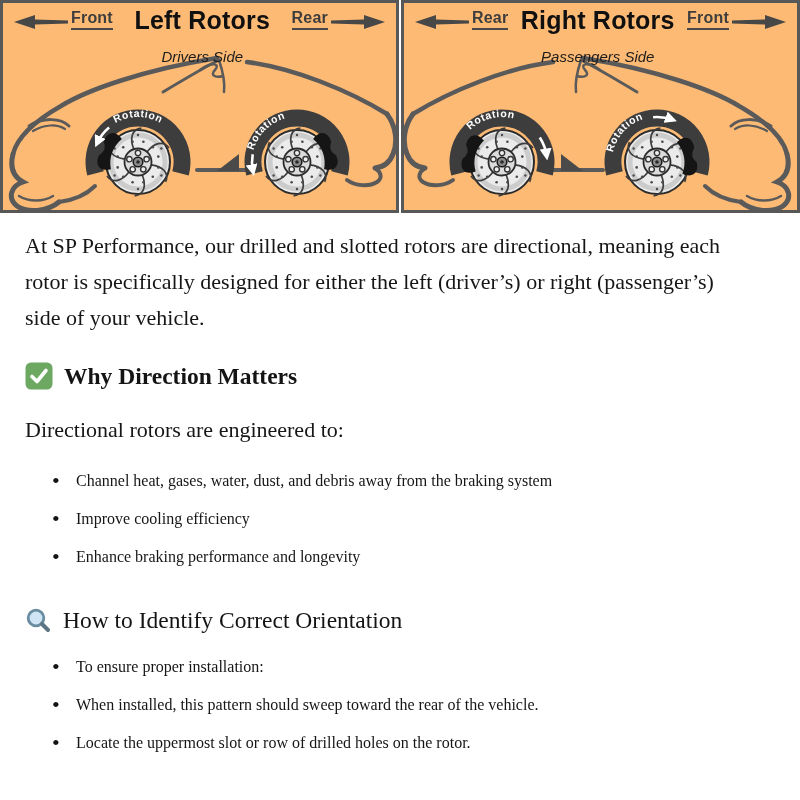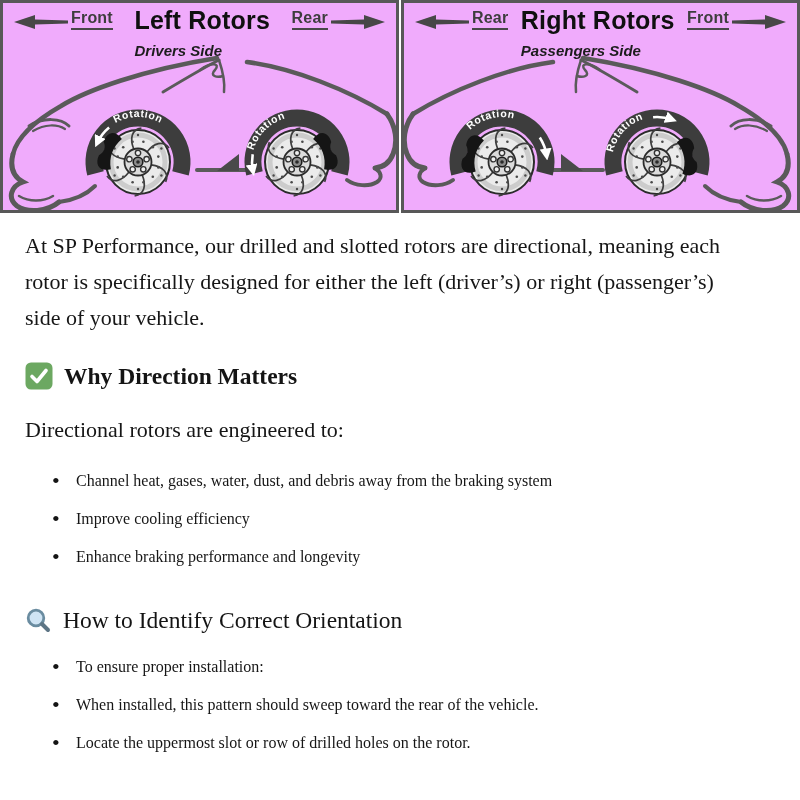--- a/index.html
+++ b/index.html
@@ -1,27 +1,27 @@
 <!DOCTYPE html>
 <html><head>
 <meta charset="utf-8">
 <style>
   html,body{margin:0;padding:0;background:#ffffff;}
   body{width:800px;font-family:"Liberation Serif",serif;color:#161616;}
 
   
   .diagram{display:flex;gap:2px;width:800px;height:213px;box-sizing:border-box;}
-  .panel{flex:1;position:relative;border:3px solid #585858;background:#f0abfc;box-sizing:border-box;overflow:hidden;}
+  .panel{flex:1;position:relative;border:3px solid #585858;background:#fdba74;box-sizing:border-box;overflow:hidden;}
   .panel-header{position:absolute;top:4px;left:0;right:0;display:flex;justify-content:space-between;align-items:flex-start;padding:2px 10px 0 10px;z-index:3;}
   .dir-label{display:flex;align-items:center;gap:2px;font-family:"Liberation Sans",sans-serif;font-weight:bold;font-size:16px;color:#3d3d3d;}
   .dir-text{border-bottom:2.5px solid #474747;padding-bottom:1px;letter-spacing:.2px;}
   .dir-arrow{display:block;margin-top:5px;}
-  .title-block{text-align:left;font-family:"Liberation Sans",sans-serif;margin-top:-2px;}
+  .title-block{text-align:center;font-family:"Liberation Sans",sans-serif;margin-top:-2px;}
   .panel-title{font-size:25px;font-weight:bold;color:#101010;letter-spacing:.2px;line-height:1.05;}
-  .panel-subtitle{font-size:15px;font-weight:bold;font-style:italic;color:#1c1c1c;margin-top:9px;}
+  .panel-subtitle{font-size:15px;font-weight:normal;font-style:italic;color:#1c1c1c;margin-top:15px;}
   .car-svg{position:absolute;left:0;bottom:0;width:100%;height:160px;}
 
   
   .content{padding:15px 30px 20px 24px;}
   .intro{font-size:22px;line-height:36px;max-width:705px;margin:0 0 0 1px;}
   .sec-head{display:flex;align-items:flex-end;gap:11px;font-size:23.5px;color:#141414;margin:26px 0 0 1px;}
   .sec-head.bold{font-weight:bold;}
   .sec-head.normal{font-weight:normal;margin-top:32px;}
   .emoji-icon{display:inline-flex;flex:0 0 auto;}
   .lead{font-size:22px;line-height:36px;margin:22px 0 0 1px;}

